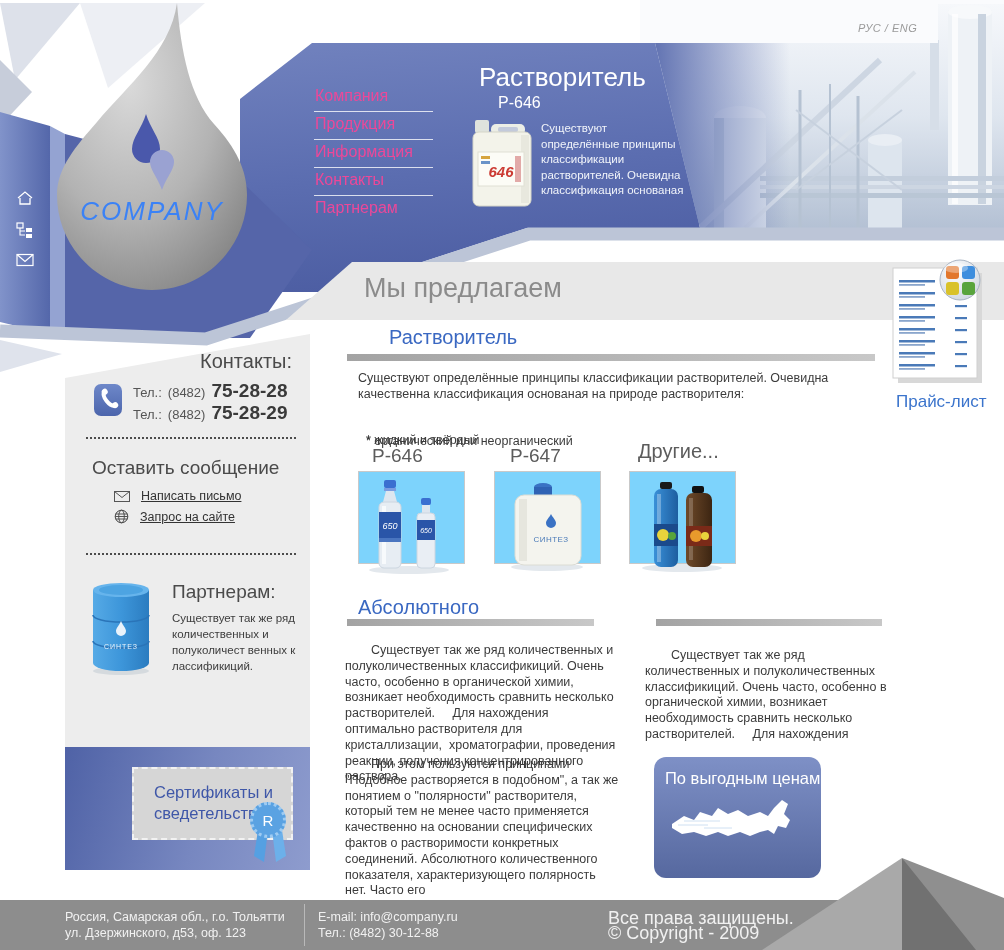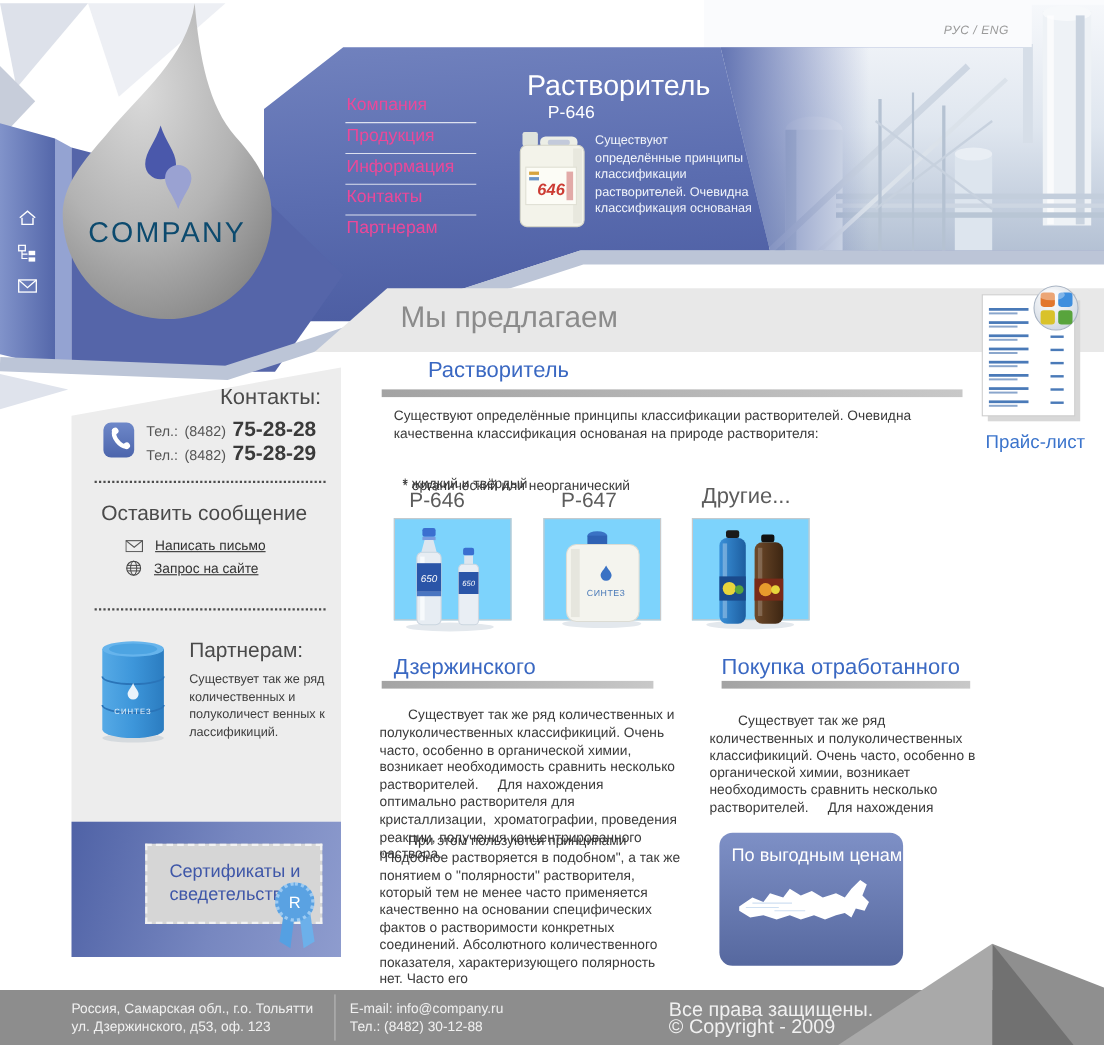--- a/index.html
+++ b/index.html
@@ -13,21 +13,21 @@
   .z3 { z-index:3; }
 
   
   .lang { left:858px; top:22px; font-size:11px; font-style:italic; color:#9a9a9a; letter-spacing:.5px; cursor:pointer; }
   .nav { left:314px; top:84px; width:119px; list-style:none; }
   .nav li { color:#ec4899; font-size:16px; padding:3px 0 6px 1px; border-bottom:1px solid rgba(255,255,255,.78); cursor:pointer; }
   .nav li:last-child { border-bottom:none; }
   .hero-title { left:479px; top:62px; font-size:26px; color:#fff; }
   .hero-sub { left:498px; top:94px; font-size:16px; color:#fff; }
   .hero-desc { left:541px; top:121px; width:146px; font-size:11.5px; line-height:15.5px; color:#f1f4fa; }
-  .company { left:57px; top:196px; width:190px; text-align:center; font-size:26px; letter-spacing:2px; color:#0c4a6e; }
+  .company { left:57px; top:196px; width:190px; text-align:center; font-size:26px; letter-spacing:2px; color:#3b82f6;font-style:italic; }
 
   
   .rail-icon { left:16px; width:18px; height:16px; cursor:pointer; }
 
   
   .banner { left:364px; top:273px; font-size:27px; color:#8b8b8b; }
   .pricelist-label { left:896px; top:392px; font-size:17px; color:#3b74cc; cursor:pointer; }
 
   
   .contacts-h { left:108px; top:350px; width:184px; text-align:right; font-size:20px; color:#4a4a4a; }
@@ -384,26 +384,25 @@
       <circle cx="42" cy="64" r="4" fill="#58a43c"></circle>
       <rect x="62" y="14" width="12" height="7" rx="2" fill="#111"></rect>
       <rect x="56" y="21" width="26" height="74" rx="7" fill="url(#brownBot)"></rect>
       <rect x="59" y="26" width="4" height="62" fill="#ffffff" opacity="0.2"></rect>
       <rect x="56" y="54" width="26" height="20" fill="#7a2a18"></rect>
       <circle cx="66" cy="64" r="6" fill="#e89a2c"></circle>
       <circle cx="75" cy="64" r="4" fill="#e8d43c"></circle>
     </svg>
   </div>
 
-  <div class="abs sec-h z2" style="left:358px;top:596px;">Дзержинского</div>
+  <div class="abs sec-h z2" style="left:358px;top:596px;">Абсолютного</div>
   <div class="abs sec-bar z2" style="left:347px;top:619px;width:247px;"></div>
   <div class="abs para indent z2" style="left:345px;top:643px;width:274px;">Существует так же ряд количественных и полуколичественных классификиций. Очень часто, особенно в органической химии, возникает необходимость сравнить несколько растворителей.     Для нахождения оптимально растворителя для кристаллизации,  хроматографии, проведения реакции, получения концентрированного раствора.</div>
   <div class="abs para indent z2" style="left:345px;top:757px;width:274px;">При этом пользуются принципами "Подобное растворяется в подобном", а так же понятием о "полярности" растворителя, который тем не менее часто применяется качественно на основании специфических фактов о растворимости конкретных соединений. Абсолютного количественного показателя, характеризующего полярность нет. Часто его</div>
 
-  <div class="abs sec-h z2" style="left:656px;top:596px;">Покупка отработанного</div>
   <div class="abs sec-bar z2" style="left:656px;top:619px;width:226px;"></div>
   <div class="abs para indent z2" style="left:645px;top:648px;width:252px;">Существует так же ряд количественных и полуколичественных классификиций. Очень часто, особенно в органической химии, возникает необходимость сравнить несколько растворителей.     Для нахождения</div>
 
   <div class="abs cta z2">
     <div class="cta-label">По выгодным ценам</div>
     <svg width="150" height="52" viewBox="0 0 150 52" style="margin:2px 0 0 10px;">
       <path d="M8,34 L20,26 L30,30 L36,22 L48,26 L54,18 L64,24 L74,20 L84,26 L96,22 L104,26 L110,18 L118,10 L124,14 L120,24 L126,30 L122,38 L114,36 L110,44 L104,40 L96,42 L86,46 L76,42 L64,46 L54,42 L42,46 L30,42 L18,44 L8,38 Z" fill="#ffffff"></path>
       <path d="M14,35 h30 M20,31 h36 M40,38 h28" stroke="#cfe0f2" stroke-width="1" fill="none"></path>
     </svg>
   </div>

